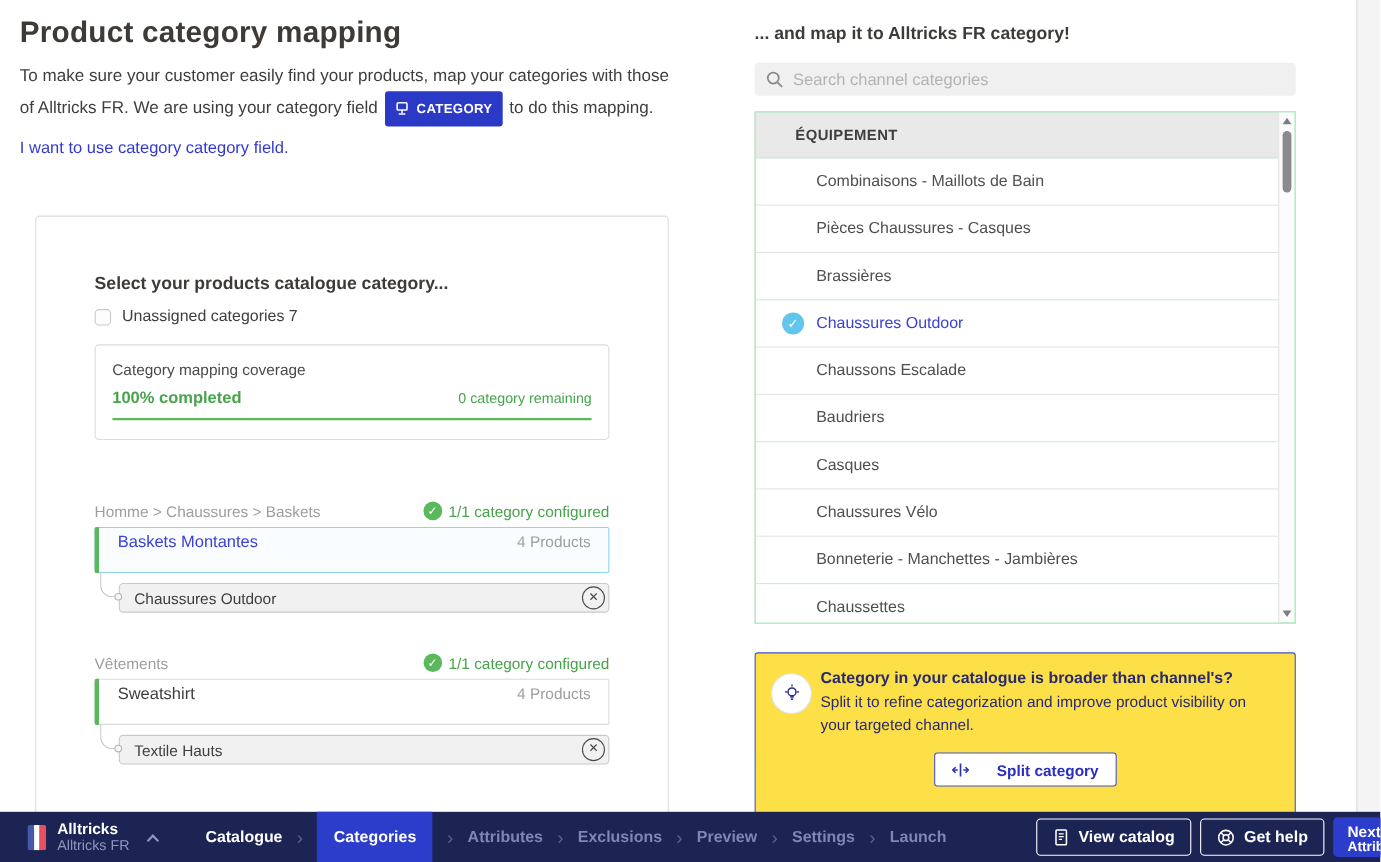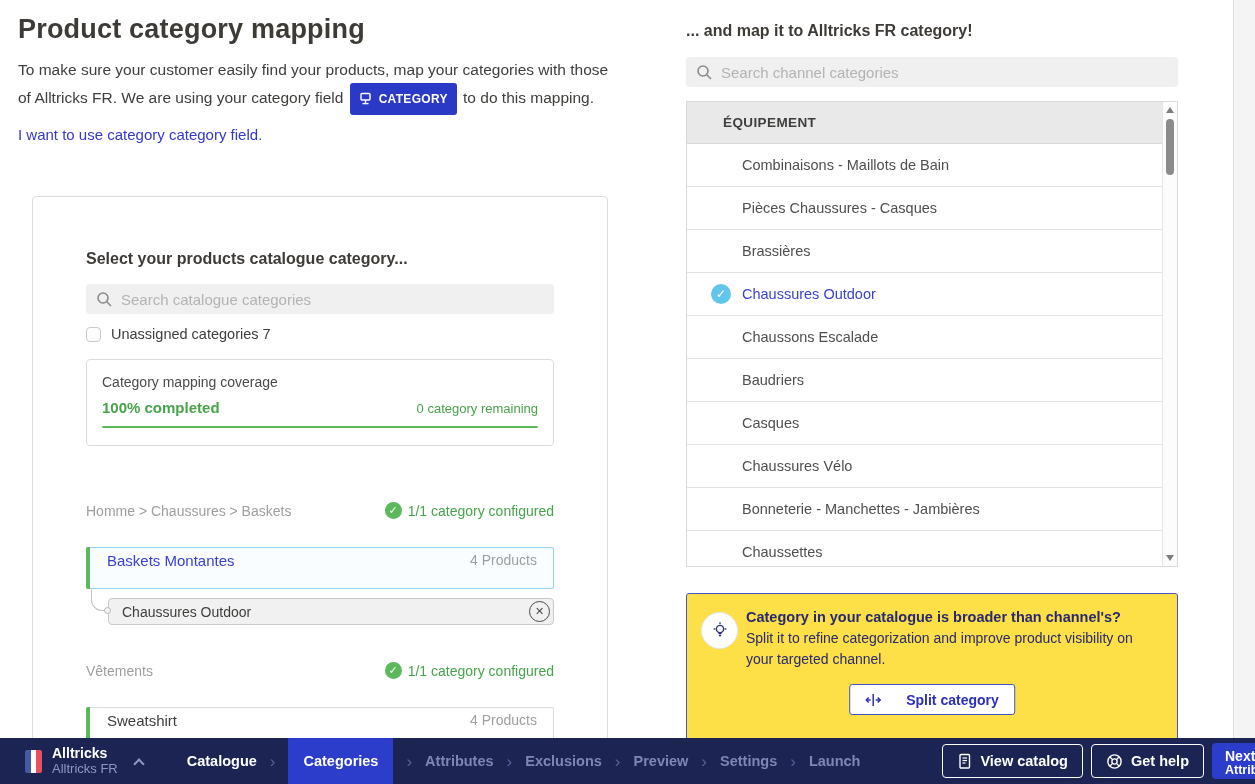--- a/index.html
+++ b/index.html
@@ -44,21 +44,21 @@
   .cov-bar { margin-top:10px; height:2px; background:#5cb85c; border-radius:1px; }
 
   .section { margin-top:56px; }
   .section + .section { margin-top:37px; }
   .sec-head { display:flex; justify-content:space-between; align-items:center; }
   .crumb { color:#9e9e9e; font-size:14px; }
   .status { display:flex; align-items:center; gap:6px; color:#47a44b; font-size:14px; }
   .check-circle { width:17px; height:17px; border-radius:50%; background:#5cb85c; color:#fff;
                   font-size:11px; display:flex; align-items:center; justify-content:center; flex:0 0 auto; }
 
-  .cat-card { margin-top:28px; height:42px; border:1px solid #dcdcdc; border-radius:2px;
+  .cat-card { margin-top:6px; height:42px; border:1px solid #dcdcdc; border-radius:2px;
               background:#fff; display:flex; align-items:center; justify-content:space-between;
               padding:0 16px 16px 20px; position:relative; cursor:pointer;gap:18px; }
   .cat-card::before { content:""; position:absolute; left:-1px; top:-1px; bottom:-1px; width:4px;
                       background:#5cb85c; border-radius:2px 0 0 2px; }
   .cat-card.active { border-color:#8fd2f2; background:#fafdff; }
   .cat-name { font-size:15px; color:#3f3e3c; }
   .cat-card.active .cat-name { color:#3a40d2; }
   .cat-count { font-size:14px; color:#9e9e9e; }
 
   .map-row { position:relative; margin-top:9px; margin-left:22px; }
@@ -163,27 +163,20 @@
       </svg>
       <span>CATEGORY</span>
     </span>
     <span>to do this mapping.</span></p>
   <a class="link">I want to use category category field.</a>
 </header>
 
 <section class="catalog-card">
   <h2 class="panel-title">Select your products catalogue category...</h2>
 
-  <div class="search">
-    <svg width="17" height="17" viewBox="0 0 17 17">
-      <circle cx="7" cy="7" r="5" fill="none" stroke="#8a8a8a" stroke-width="1.6"></circle>
-      <line x1="10.8" y1="10.8" x2="15" y2="15" stroke="#8a8a8a" stroke-width="1.6"></line>
-    </svg>
-    <input placeholder="Search catalogue categories" style="">
-  </div>
 
   <label class="chk-row">
     <span class="chk"></span>
     <span>Unassigned categories 7</span>
   </label>
 
   <div class="coverage">
     <div class="cov-label">Category mapping coverage</div>
     <div class="cov-row">
       <span class="cov-done">100% completed</span>

